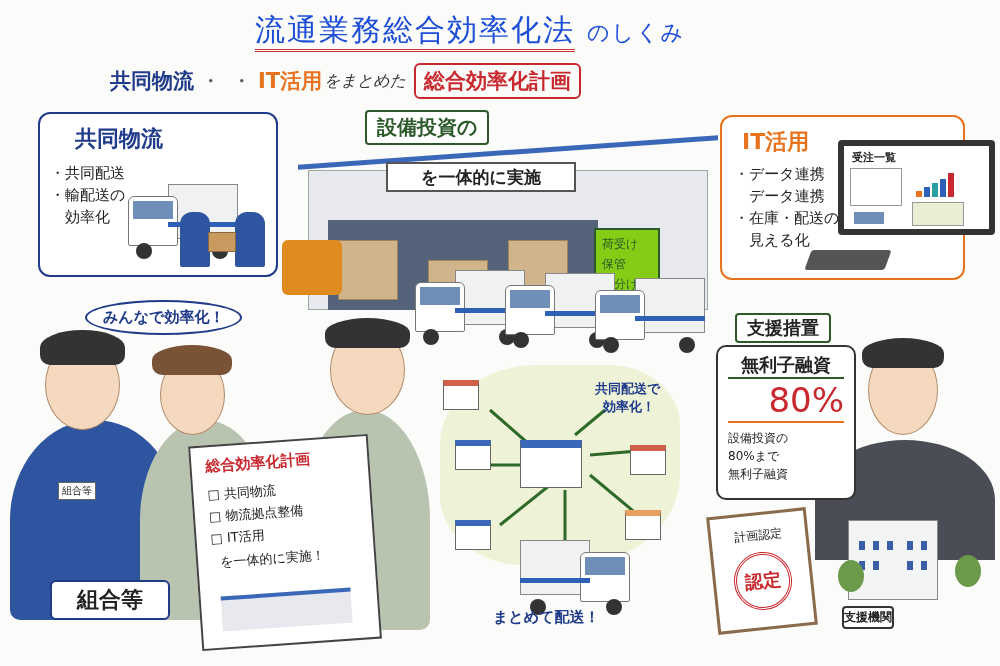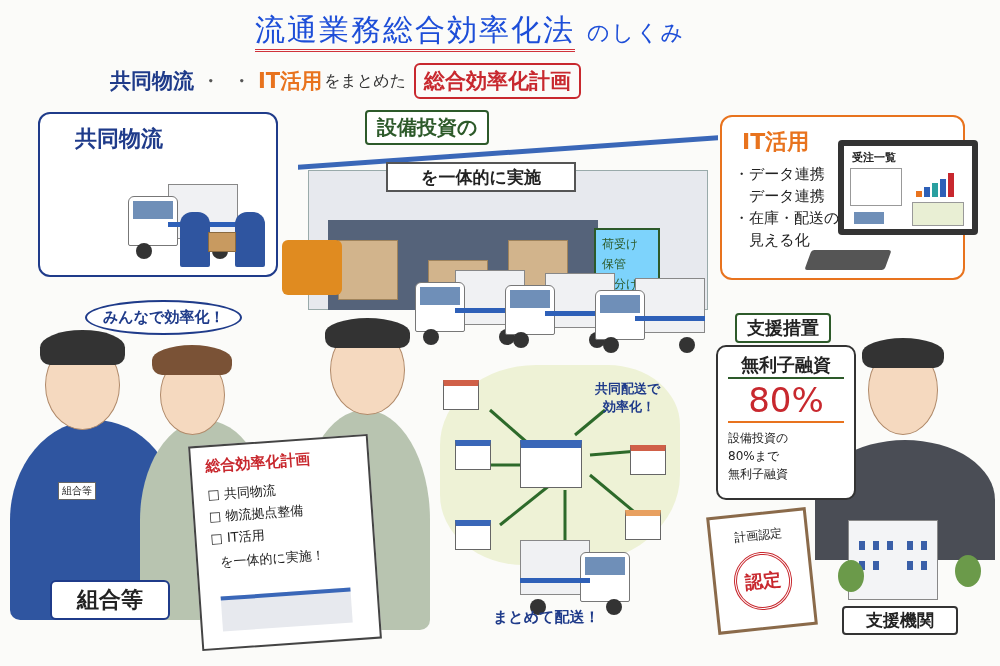--- a/index.html
+++ b/index.html
@@ -5,21 +5,21 @@
   * { box-sizing: border-box; margin: 0; padding: 0; }
   body { width: 1000px; height: 666px; background: #fbfbf9; font-family: "DejaVu Sans", sans-serif; position: relative; overflow: hidden; color: #222; }
   .abs { position: absolute; }
   .title { left: 255px; top: 10px; font-size: 30px; color: #1d4ed8; letter-spacing: 2px; }
   .title-main { border-bottom: 3px double #d0323a; padding-bottom: 2px; }
   .title-suffix { font-size: 22px; margin-left: 12px; }
   .subtitle { left: 110px; top: 63px; font-size: 21px; white-space: nowrap; display: flex; align-items: center; gap: 2px; }
   .sub-blue { color: #1f3b8a; font-weight: bold; }
   .sub-green { color: #2d5a2a; font-weight: bold; }
   .sub-orange { color: #e8731e; font-weight: bold; }
-  .sub-gray { color: #333; font-size: 16px; }
+  .sub-gray { color: #333; font-size: 16px; font-style: italic; }
   .sub-red-box { border: 2px solid #c8282e; border-radius: 6px; color: #c8282e; padding: 2px 8px; margin: 0 6px; font-weight: bold; }
   .sep { color: #555; margin: 0 4px; }
 
   .box { border-radius: 12px; background: #fff; }
   .box-kyodo { left: 38px; top: 112px; width: 240px; height: 165px; border: 2px solid #1f3b8a; }
   .box-title { font-size: 22px; font-weight: bold; }
   .box-kyodo .box-title { color: #1f3b8a; position: absolute; left: 35px; top: 10px; }
   .bullets { position: absolute; font-size: 15px; line-height: 22px; color: #222; }
   .box-kyodo .bullets { left: 10px; top: 48px; }
 
@@ -28,32 +28,32 @@
   .box-it .bullets { left: 12px; top: 46px; }
 
   
   .warehouse { left: 298px; top: 130px; width: 420px; height: 180px; }
   .wh-roof { position:absolute; left: 0; top: 20px; width: 420px; height: 30px; border-top: 5px solid #3a67b8; transform: skewY(-4deg); }
   .wh-body { position:absolute; left: 10px; top: 40px; width: 400px; height: 140px; background: #e7e9ee; border: 1px solid #9aa; }
   .wh-door { position:absolute; left: 30px; top: 90px; width: 270px; height: 90px; background: #55637a; }
   .box-stack { position:absolute; background: #d2b48c; border: 1px solid #a0845c; }
   .wh-sign { position:absolute; left: 88px; top: 32px; width: 190px; height: 30px; background: #fff; border: 2px solid #555; font-size: 17px; text-align: center; line-height: 26px; font-weight: bold; }
   .wh-label { left: 365px; top: 110px; border: 2px solid #2d5a2a; background: #fff; border-radius: 4px; padding: 2px 10px; font-size: 20px; color: #2d5a2a; font-weight: bold; }
-  .wh-tasks { position:absolute; left: 296px; top: 98px; width: 66px; height: 98px; background: #7dd3fc; border: 2px solid #2d5a2a; font-size: 12px; color: #2d5a2a; line-height: 20px; padding: 4px 6px; }
+  .wh-tasks { position:absolute; left: 296px; top: 98px; width: 66px; height: 98px; background: #84cc16; border: 2px solid #2d5a2a; font-size: 12px; color: #2d5a2a; line-height: 20px; padding: 4px 6px; }
 
   .forklift { left: 282px; top: 240px; width: 60px; height: 55px; background: #e08b20; border-radius: 6px; }
   .truck { position: absolute; width: 110px; height: 75px; }
   .truck .cargo { position:absolute; right:0; top:0; width: 70px; height: 55px; background: #f0f1f3; border: 1px solid #888; }
   .truck .cab { position:absolute; left:0; top: 12px; width: 50px; height: 50px; background: #fff; border: 1px solid #777; border-radius: 6px 6px 2px 2px; }
   .truck .win { position:absolute; left:4px; top:4px; width: 40px; height: 18px; background: #6f8fb8; }
   .truck .stripe { position:absolute; right:0; top: 38px; width: 70px; height: 5px; background: #2e60b8; }
   .truck .wheel { position:absolute; bottom: 0; width: 16px; height: 16px; border-radius: 50%; background: #333; }
 
   
-  .monitor { left: 838px; top: 140px; width: 140px; height: 95px; background: #333; border-radius: 4px; padding: 6px; }
+  .monitor { left: 838px; top: 140px; width: 157px; height: 95px; background: #333; border-radius: 4px; padding: 6px; }
   .screen { width: 100%; height: 100%; background: #fff; position: relative; font-size: 11px; }
   .screen-title { position:absolute; left: 8px; top: 4px; font-weight: bold; }
   .bar { position: absolute; bottom: 32px; width: 6px; }
   .keyboard { left: 808px; top: 250px; width: 80px; height: 20px; background: #555; transform: skewX(-20deg); border-radius: 3px; }
 
   
   .speech { left: 85px; top: 300px; padding: 6px 16px; border: 2px solid #1f3b8a; border-radius: 50%; background: #fff; font-size: 15px; color: #1f3b8a; font-weight: bold; }
   .person { position: absolute; border-radius: 50% 50% 10px 10px; }
   .head { position: absolute; border-radius: 50%; background: #f5d9bf; border: 1px solid #b08a6a; }
   .hair { position: absolute; border-radius: 50% 50% 10px 10px; background: #333; }
@@ -69,26 +69,26 @@
   .map { left: 440px; top: 365px; width: 240px; height: 200px; background: #eef2d6; border-radius: 40% 30% 45% 35%; }
   .hub { left: 520px; top: 440px; width: 62px; height: 48px; background: #fff; border: 1px solid #666; border-top: 8px solid #3a67b8; }
   .house { position: absolute; width: 36px; height: 30px; background: #fff; border: 1px solid #666; }
   .map-note { left: 595px; top: 380px; font-size: 13px; color: #1f3b8a; font-weight: bold; line-height: 18px; }
   .map-foot { left: 493px; top: 608px; font-size: 15px; color: #1f3b8a; font-weight: bold; }
 
   
   .support-label { left: 735px; top: 313px; border: 2px solid #2d5a2a; background: #fff; border-radius: 4px; padding: 1px 10px; font-size: 18px; font-weight: bold; }
   .loan-box { left: 716px; top: 345px; width: 140px; height: 155px; border: 2px solid #333; border-radius: 10px; background: #fff; padding: 6px 10px; }
   .loan-title { font-size: 18px; font-weight: bold; border-bottom: 2px solid #2d5a2a; text-align: center; }
-  .loan-pct { font-size: 34px; color: #c8282e; text-align: center; border-bottom: 2px solid #e8731e; line-height: 42px; }
+  .loan-pct { font-size: 34px; color: #c8282e; text-align: right; border-bottom: 2px solid #e8731e; line-height: 42px; }
   .loan-desc { font-size: 12px; line-height: 18px; margin-top: 6px; }
   .cert { left: 712px; top: 512px; width: 100px; height: 118px; background: #fff; border: 3px solid #8a6a4a; transform: rotate(-6deg); text-align: center; }
   .cert-title { font-size: 12px; margin-top: 12px; }
   .cert-stamp { width: 58px; height: 58px; border: 3px double #c8282e; border-radius: 50%; margin: 8px auto; color: #c8282e; font-weight: bold; font-size: 18px; line-height: 52px; }
-  .agency-label { left: 842px; top: 606px; border: 2px solid #333; background: #fff; border-radius: 4px; padding: 1px 22px; font-size: 17px; font-weight: bold; }
+  .agency-label { left: 842px; top: 606px; border: 2px solid #333; background: #fff; border-radius: 4px; padding: 1px 0; font-size: 12px; font-weight: bold; }
   .building { left: 848px; top: 520px; width: 90px; height: 80px; background: #f3f4f6; border: 1px solid #888; }
   .bwin { position: absolute; width: 6px; height: 9px; background: #3a5fa8; }
   .suit { left: 815px; top: 440px; width: 180px; height: 120px; background: #4a4d55; border-radius: 50% 50% 0 0; }
   .tree { position: absolute; width: 26px; height: 32px; background: #6b9a4a; border-radius: 50%; }
 </style>
 </head>
 <body>
 
 <div class="abs title">
   <span class="title-main">流通業務総合効率化法</span><span class="title-suffix">のしくみ</span>
@@ -97,20 +97,25 @@
   <span class="sub-blue">共同物流</span>
   <span class="sep">・</span>
   <span class="sep">・</span>
   <span class="sub-orange">IT活用</span>
   <span class="sub-gray">をまとめた</span>
   <span class="sub-red-box">総合効率化計画</span>
 </div>
 
 <div class="abs box box-kyodo">
   <div class="box-title">共同物流</div>
+  <div class="bullets">
+    <div>・共同配送</div>
+    <div>・輸配送の</div>
+    <div>　効率化</div>
+  </div>
   <div class="truck" style="left:88px; top:70px;">
     <div class="cargo"></div>
       <div class="cab">
         <div class="win"></div>
       </div>
       <div class="stripe"></div>
     <div class="wheel" style="left:8px"></div>
       <div class="wheel" style="right:10px"></div>
   </div>
   <div class="abs" style="left:140px; top:98px; width:30px; height:55px; background:#2f55a0; border-radius:12px 12px 2px 2px;"></div>

